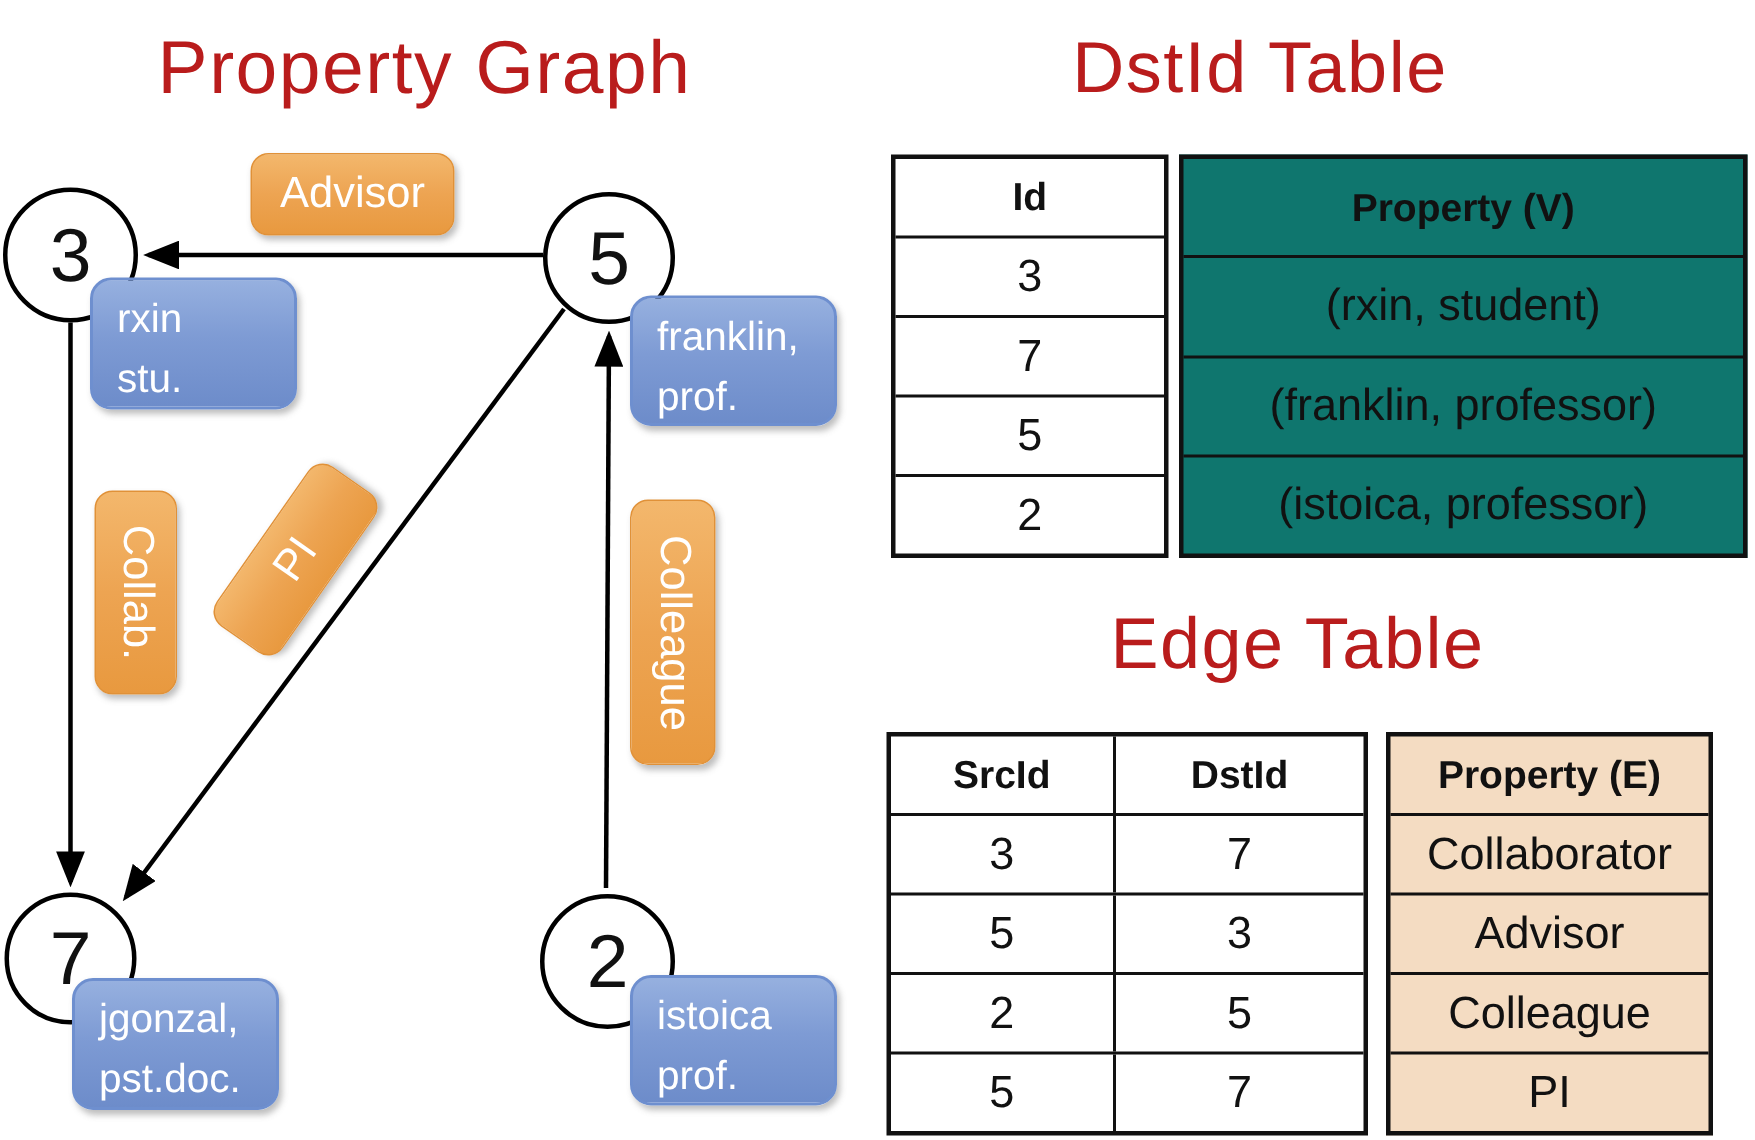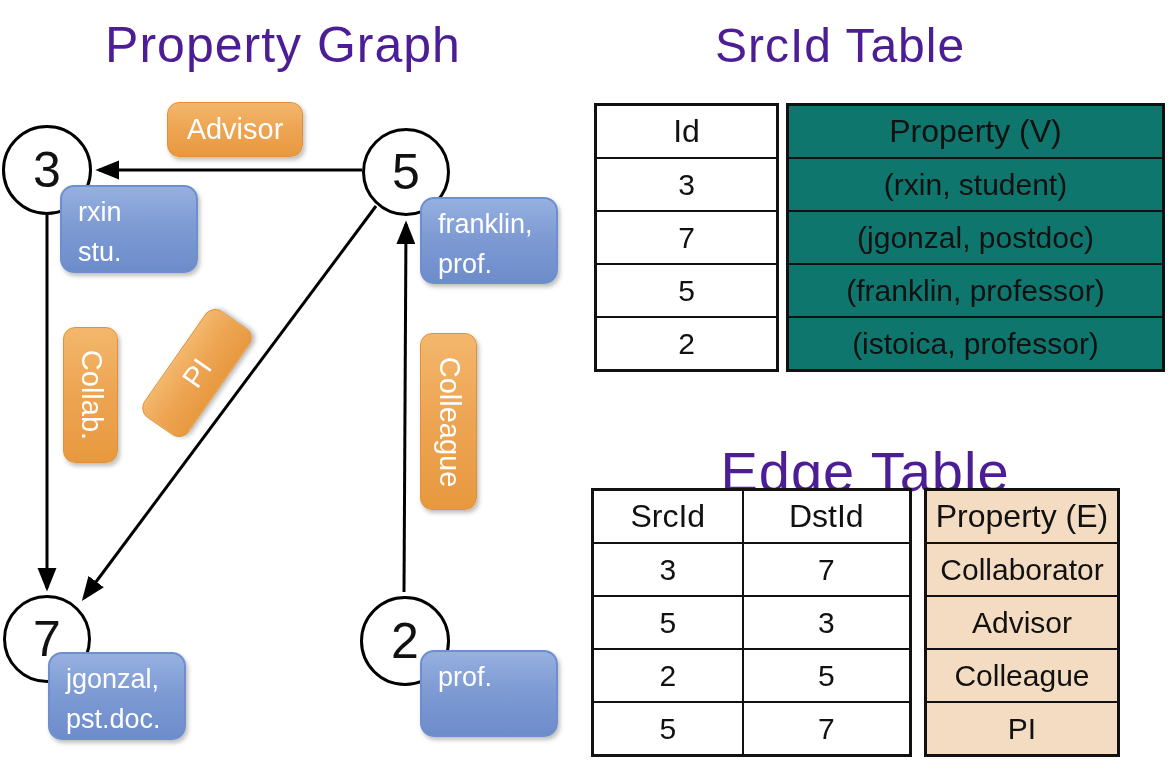--- a/index.html
+++ b/index.html
@@ -2,21 +2,21 @@
 <html><head>
 <meta charset="utf-8">
 <style>
   html,body{margin:0;padding:0;background:#ffffff;}
   body{width:1170px;height:760px;overflow:hidden;position:relative;
        font-family:"Liberation Sans", sans-serif;color:#111;}
   .canvas{position:absolute;inset:0;width:1170px;height:760px;}
 
   
   .big-title{position:absolute;text-align:center;font-size:50px;font-weight:400;
-             letter-spacing:1px;color:#4c1d95;white-space:nowrap;}
+             letter-spacing:1px;color:#b91c1c;white-space:nowrap;}
 
   
   .gnode{position:absolute;background:#fff;border:3.5px solid #000;border-radius:50%;
          display:flex;align-items:center;justify-content:center;box-sizing:border-box;}
   .gnode span{font-size:50px;font-weight:400;color:#111;}
 
   
   .vbox{position:absolute;box-sizing:border-box;border-radius:14px;
         background:linear-gradient(180deg,#96b0df 0%,#7e9bd4 45%,#6d8cca 100%);
         border:2px solid #6e8fcf;box-shadow:2px 3px 4px rgba(110,110,110,.45);
@@ -30,21 +30,21 @@
         font-size:29px;}
   .ebox .rot{position:absolute;left:50%;top:50%;display:flex;align-items:center;
         justify-content:center;white-space:nowrap;}
 
   
   .ttable{position:absolute;box-sizing:border-box;border:3px solid #111;
           display:flex;flex-direction:column;background:#fff;}
   .trow{flex:1;display:flex;align-items:center;justify-content:center;
         border-top:2px solid #111;font-size:30px;}
   .trow:first-child{border-top:none;}
-  .trow.hdr{font-weight:normal;font-size:32px;}
+  .trow.hdr{font-weight:bold;font-size:26px;}
   .tcell{flex:1;height:100%;display:flex;align-items:center;justify-content:center;text-align:right;}
   .tcell.sep{border-right:2px solid #111;}
 </style>
 </head>
 <body>
 
 <div class="canvas">
 
   <div class="big-title" style="left:58px;top:16px;width:450px;">Property Graph</div>
 
@@ -79,58 +79,58 @@
   </div>
   <div class="vbox" style="left:420px;top:185px;width:138px;height:87px;margin-top:12px;">
     <div>franklin,</div>
     <div>prof.</div>
   </div>
   <div class="vbox" style="left:48px;top:652px;width:138px;height:88px;">
     <div>jgonzal,</div>
     <div>pst.doc.</div>
   </div>
   <div class="vbox" style="left:420px;top:650px;width:138px;height:87px;">
+    <div>istoica</div>
     <div>prof.</div>
   </div>
 
   <div class="ebox" style="left:167px;top:102px;width:136px;height:55px;">
     <span>Advisor</span>
   </div>
 
   <div class="ebox" style="left:63px;top:327px;width:55px;height:136px;">
     <span class="rot" style="width:136px;height:55px;transform:translate(-50%,-50%) rotate(90deg);">Collab.</span>
   </div>
 
   <div class="ebox" style="left:132px;top:346px;width:130px;height:54px;transform:rotate(-55deg);">
     <span>PI</span>
   </div>
 
   <div class="ebox" style="left:420px;top:333px;width:57px;height:177px;">
     <span class="rot" style="width:177px;height:57px;transform:translate(-50%,-50%) rotate(90deg);">Colleague</span>
   </div>
 
-  <div class="big-title" style="left:640px;top:18px;width:400px;font-size:48px;">SrcId Table</div>
+  <div class="big-title" style="left:640px;top:18px;width:400px;font-size:48px;">DstId Table</div>
 
   <div class="ttable" style="left:594px;top:103px;width:185px;height:269px;">
     <div class="trow hdr">Id</div>
     <div class="trow">3</div>
     <div class="trow">7</div>
     <div class="trow">5</div>
     <div class="trow">2</div>
   </div>
 
   <div class="ttable" style="left:786px;top:103px;width:379px;height:269px;background:#0f766e;">
     <div class="trow hdr">Property (V)</div>
     <div class="trow">(rxin, student)</div>
-    <div class="trow">(jgonzal, postdoc)</div>
     <div class="trow">(franklin, professor)</div>
     <div class="trow">(istoica, professor)</div>
   </div>
 
-  <div class="big-title" style="left:665px;top:402px;width:400px;font-size:56px;margin-top:37px;">Edge Table</div>
+  <div class="big-title" style="left:665px;top:402px;width:400px;font-size:48px;">Edge Table</div>
 
   <div class="ttable" style="left:591px;top:488px;width:321px;height:269px;">
     <div class="trow hdr">
       <div class="tcell sep">SrcId</div>
       <div class="tcell" style="flex:1.12;">DstId</div>
     </div>
     <div class="trow">
       <div class="tcell sep">3</div>
       <div class="tcell" style="flex:1.12;">7</div>
     </div>
@@ -141,21 +141,21 @@
     <div class="trow">
       <div class="tcell sep">2</div>
       <div class="tcell" style="flex:1.12;">5</div>
     </div>
     <div class="trow">
       <div class="tcell sep">5</div>
       <div class="tcell" style="flex:1.12;">7</div>
     </div>
   </div>
 
-  <div class="ttable" style="left:924px;top:488px;width:196px;height:269px;background:#f4dcc2;">
+  <div class="ttable" style="left:924px;top:488px;width:218px;height:269px;background:#f4dcc2;">
     <div class="trow hdr">Property (E)</div>
     <div class="trow">Collaborator</div>
     <div class="trow">Advisor</div>
     <div class="trow">Colleague</div>
     <div class="trow">PI</div>
   </div>
 
 </div>
 
 </body></html>

